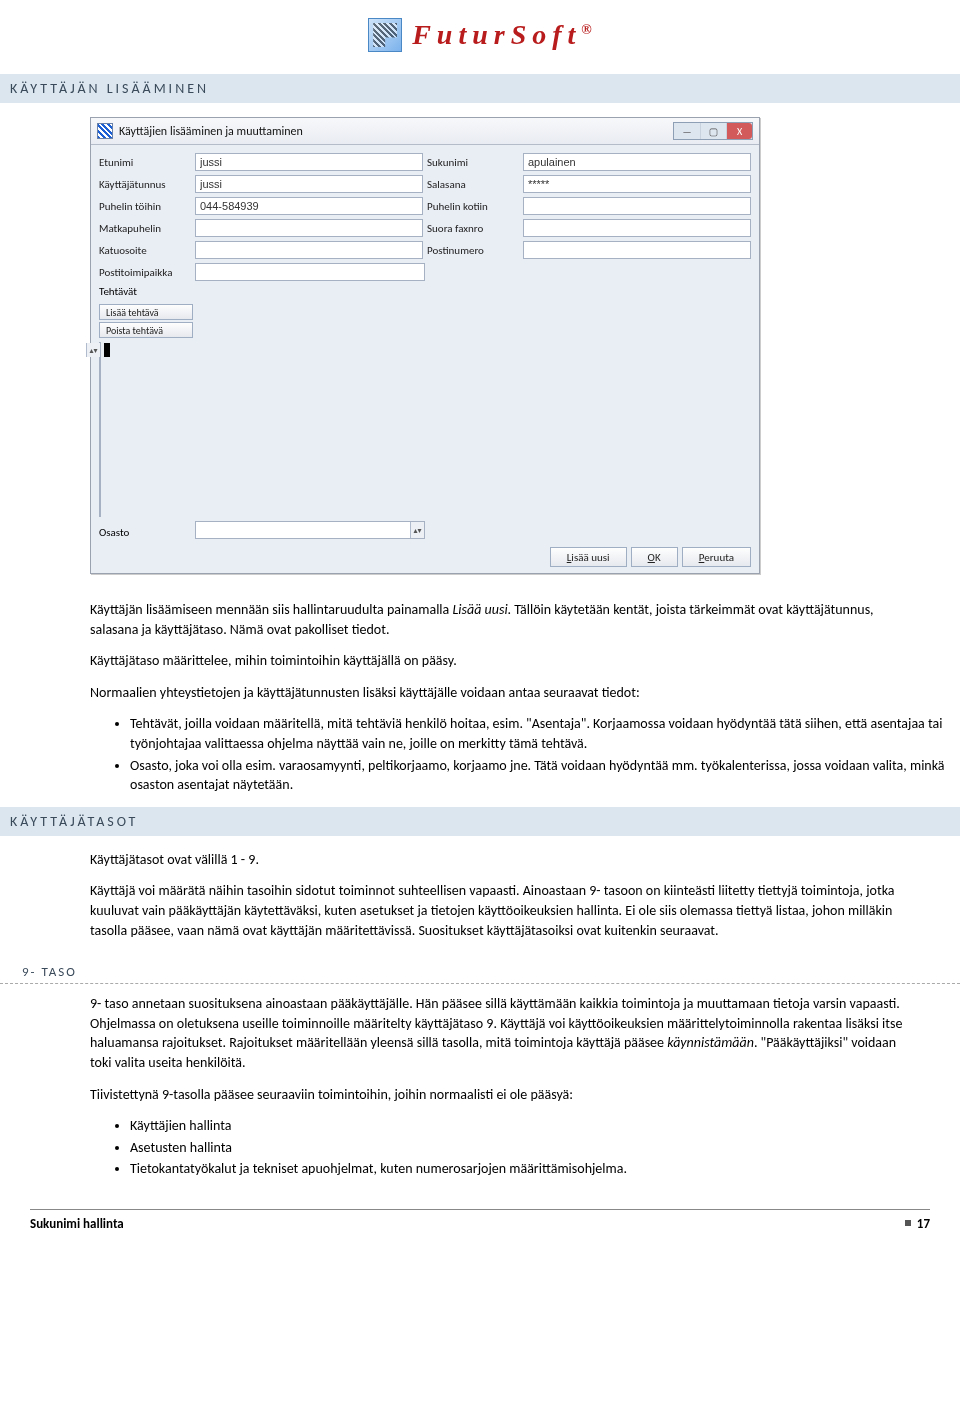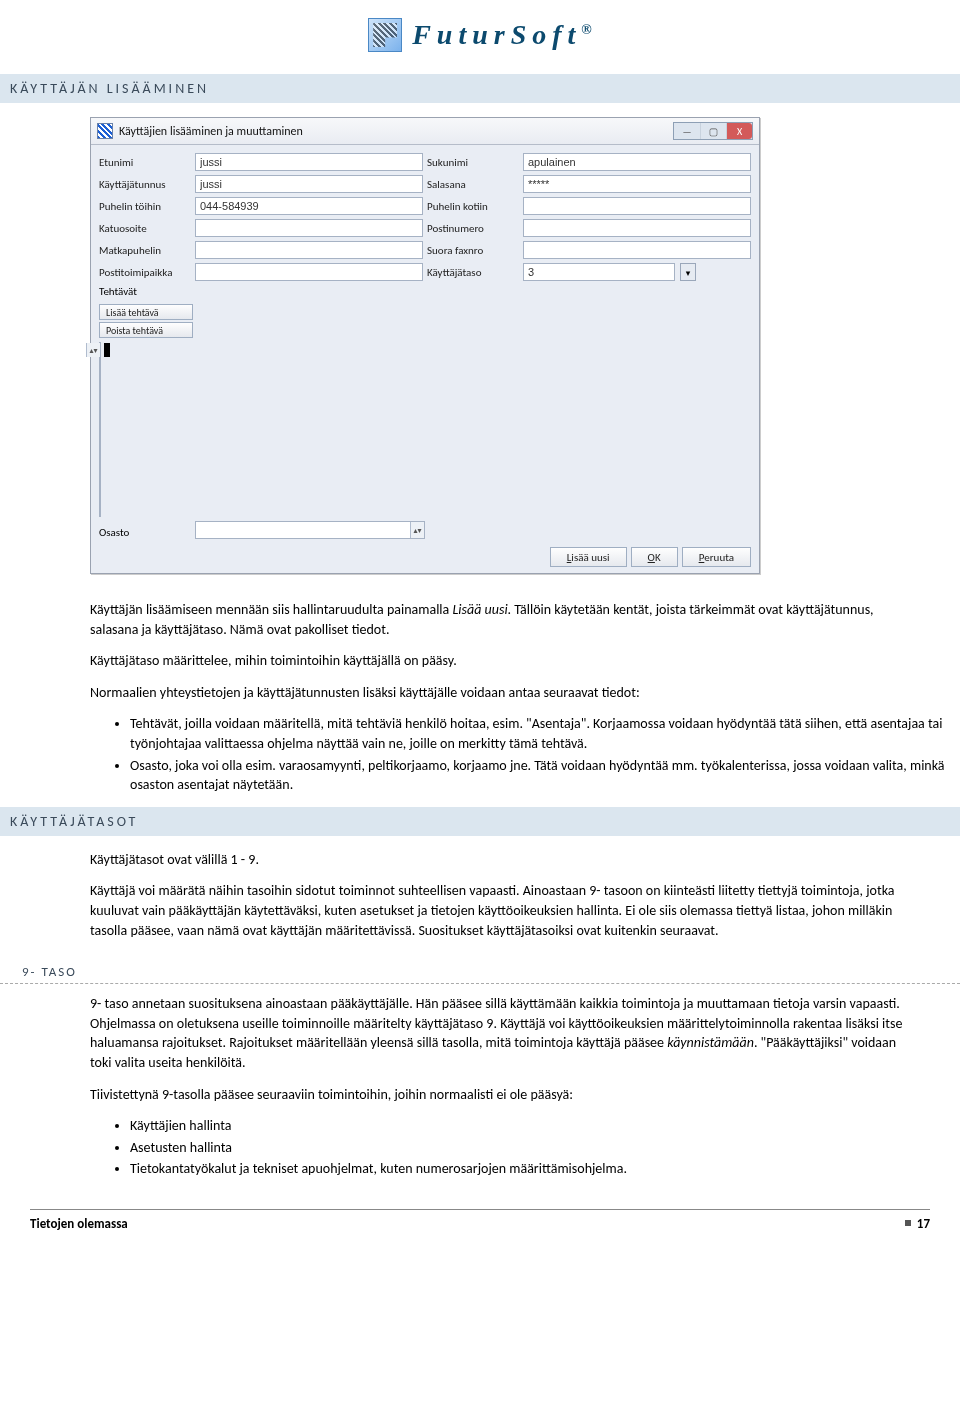--- a/index.html
+++ b/index.html
@@ -31,21 +31,21 @@
     inset: 4px;
     background: repeating-linear-gradient(45deg, #000 0 2px, #fff 2px 4px);
     clip-path: polygon(0 0, 100% 0, 100% 60%, 50% 60%, 50% 100%, 0 100%);
     opacity: 0.5;
   }
   .logo-text {
     font-size: 28px;
     font-weight: bold;
     font-style: italic;
     letter-spacing: 6px;
-    color: #0c4a6e;
+    color: #b91c1c;
     font-family: Georgia, serif;
   }
   .logo-reg { font-size: 14px; vertical-align: super; letter-spacing: 0; }
 
   .section-heading {
     background: #dbe6ef;
     padding: 6px 10px;
     font-size: 14px;
     letter-spacing: 3px;
     color: #3a4a5a;
@@ -222,49 +222,44 @@
         <input class="form-input" value="044-584939" style="">
       </div>
       <div class="form-half">
         <label>Puhelin kotiin</label>
         <input class="form-input" value="" style="">
       </div>
     </div>
 
     <div class="form-row">
       <div class="form-half">
+        <label>Matkapuhelin</label>
+        <input class="form-input" value="" style="">
+      </div>
+      <div class="form-half">
+        <label>Suora faxnro</label>
+        <input class="form-input" value="" style="">
+      </div>
+    </div>
+
+    <div class="form-row">
+      <div class="form-half">
         <label>Katuosoite</label>
         <input class="form-input" value="" style="">
       </div>
       <div class="form-half">
         <label>Postinumero</label>
         <input class="form-input" value="" style="">
       </div>
     </div>
 
     <div class="form-row">
       <div class="form-half">
-        <label>Matkapuhelin</label>
-        <input class="form-input" value="" style="">
-      </div>
-      <div class="form-half">
-        <label>Suora faxnro</label>
-        <input class="form-input" value="" style="">
-      </div>
-    </div>
-
-    <div class="form-row">
-      <div class="form-half">
         <label>Postitoimipaikka</label>
         <input class="form-input" value="" style="">
-      </div>
-      <div class="form-half">
-        <label>Käyttäjätaso</label>
-        <input class="form-input form-input-short" value="3" style="">
-        <div class="dropdown-btn">▾</div>
       </div>
     </div>
 
     <div class="tasks-area">
       <div class="tasks-left">
         <label>Tehtävät</label>
         <div class="small-btn">Lisää tehtävä</div>
         <div class="small-btn">Poista tehtävä</div>
       </div>
       <div class="tasks-box">
@@ -317,18 +312,18 @@
   <span>9- taso annetaan suosituksena ainoastaan pääkäyttäjälle. Hän pääsee sillä käyttämään kaikkia toimintoja ja muuttamaan tietoja varsin vapaasti. Ohjelmassa on oletuksena useille toiminnoille määritelty käyttäjätaso 9. Käyttäjä voi käyttöoikeuksien määrittelytoiminnolla rakentaa lisäksi itse haluamansa rajoitukset. Rajoitukset määritellään yleensä sillä tasolla, mitä toimintoja käyttäjä pääsee </span><span class="italic">käynnistämään</span><span>. "Pääkäyttäjiksi" voidaan toki valita useita henkilöitä.</span>
 </p>
 <p class="body-text-wide">Tiivistettynä 9-tasolla pääsee seuraaviin toimintoihin, joihin normaalisti ei ole pääsyä:</p>
 <ul class="bullets">
   <li>Käyttäjien hallinta</li>
   <li>Asetusten hallinta</li>
   <li>Tietokantatyökalut ja tekniset apuohjelmat, kuten numerosarjojen määrittämisohjelma.</li>
 </ul>
 
 <div class="bottom-bar">
-  <b>Tietojen olemassa</b>
+  <b>Sukunimi hallinta</b>
   <div class="pg">
     <div class="pg-dot"></div>
     <b>17</b>
   </div>
 </div>
 
 </body></html>

